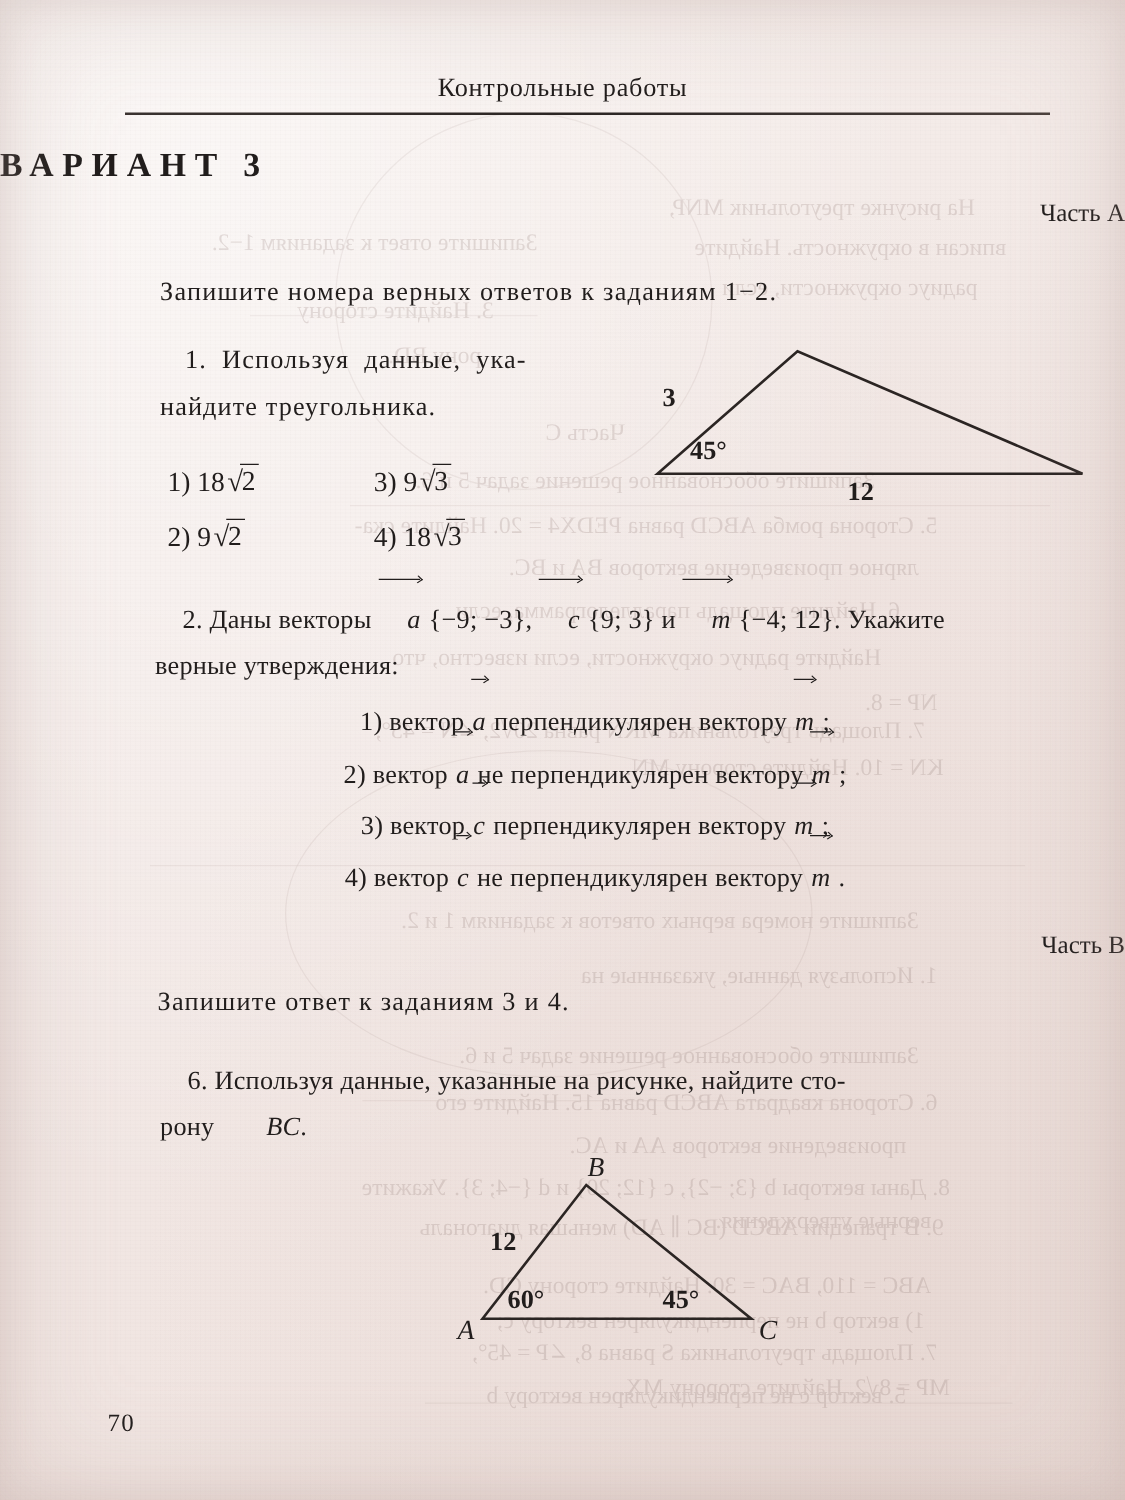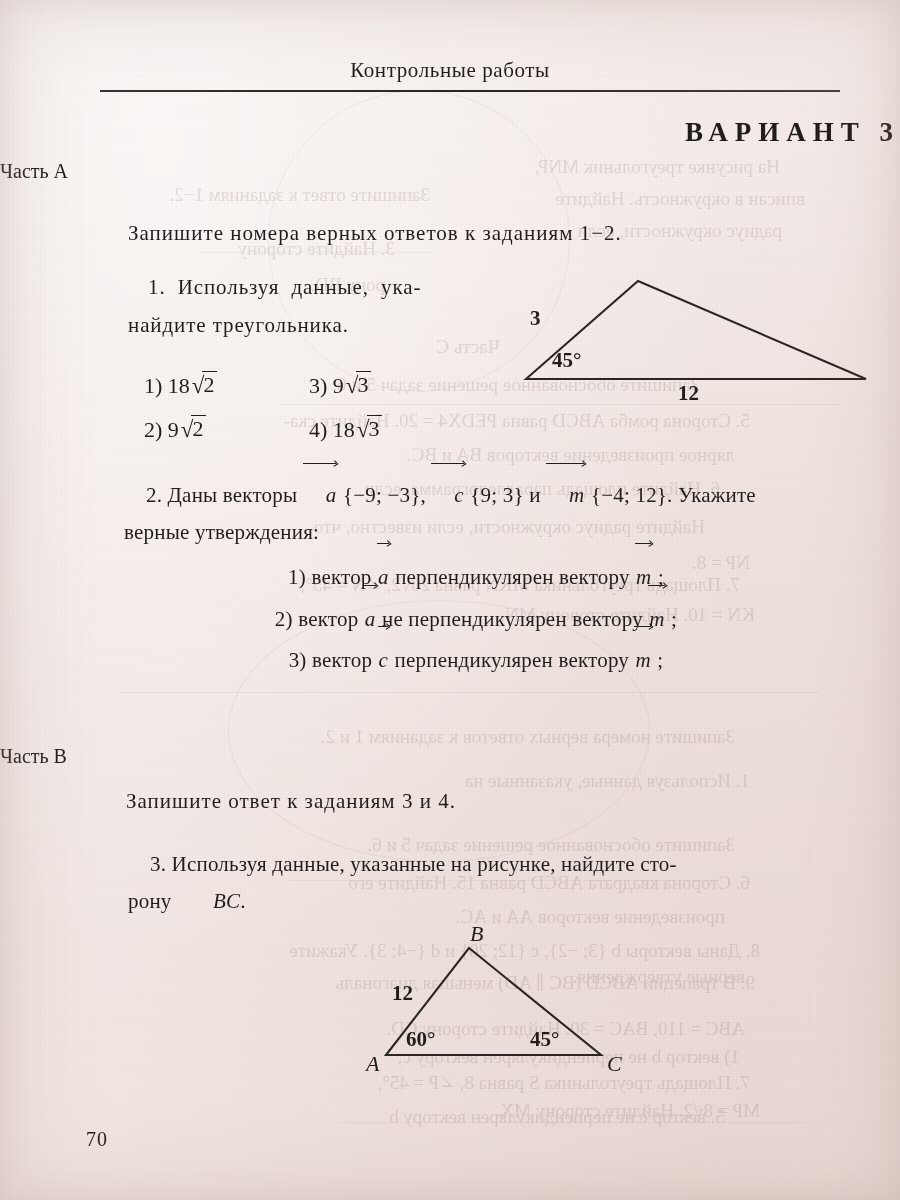--- a/index.html
+++ b/index.html
@@ -94,30 +94,30 @@
     width: 740px;
     height: 2px;
     background: linear-gradient(90deg, #3a3330 0%, #2c2624 50%, #4a403c 100%);
   }
 
   .variant-title {
     position: absolute;
     top: 117px;
     left: 0;
     width: 900px;
-    text-align: right;
+    text-align: left;
     font-size: 27px;
     font-weight: bold;
     letter-spacing: 7px;
   }
   .part-title {
     position: absolute;
     left: 0;
     width: 900px;
-    text-align: left;
+    text-align: right;
     font-size: 20px;
   }
   #part-a { top: 160px; }
   #part-b { top: 745px; }
 
   .instr {
     position: absolute;
     font-size: 21px;
     letter-spacing: 1.0px;
   }
@@ -141,21 +141,21 @@
   }
   #task1-text .l1, #task1-text .l2, #task1-text .l3 { display: block; white-space: nowrap; }
   #task1-text .l1 { word-spacing: 6px; letter-spacing: .9px; margin-left: 20px; }
   #task1-text .l2 { word-spacing: 13px; letter-spacing: .9px; }
   #task1-text .l3 { letter-spacing: .9px; }
 
   
   #opts {
     position: absolute;
     top: 372px;
-    left: 144px;
+    left: 134px;
     width: 330px;
     font-size: 22px;
   }
   #opts .opt-row {
     display: flex;
     height: 44px;
     align-items: baseline;
   }
   #opts .opt { width: 172px; white-space: nowrap; }
 
@@ -333,27 +333,28 @@
 
   <div class="task-num-body" id="task2-head">
     <span class="l1"><span>2. Даны векторы </span><span class="vec">a</span><span> {−9; −3}, </span><span class="vec">c</span><span> {9; 3} и </span><span class="vec">m</span><span> {−4; 12}. Укажите</span></span>
     <span>верные утверждения:</span>
   </div>
 
   <div id="stmts">
     <div><span>1)</span>&nbsp;<span>вектор </span><span class="vec">a</span><span> перпендикулярен вектору </span><span class="vec">m</span><span> ;</span></div>
     <div><span>2)</span>&nbsp;<span>вектор </span><span class="vec">a</span><span> не перпендикулярен вектору </span><span class="vec">m</span><span> ;</span></div>
     <div><span>3)</span>&nbsp;<span>вектор </span><span class="vec">c</span><span> перпендикулярен вектору </span><span class="vec">m</span><span> ;</span></div>
+    <div><span>4)</span>&nbsp;<span>вектор </span><span class="vec">c</span><span> не перпендикулярен вектору </span><span class="vec">m</span><span> .</span></div>
   </div>
 
   <div class="part-title" id="part-b">Часть В</div>
   <div class="instr" id="instr-b">Запишите ответ к заданиям 3 и 4.</div>
 
   <div class="task-num-body" id="task3-text">
-    <span class="l1">3. Используя данные, указанные на рисунке, найдите сто-</span>
+    <span class="l1">6. Используя данные, указанные на рисунке, найдите сто-</span>
     <span><span>рону </span><i>BC</i><span>.</span></span>
   </div>
 
   <div class="figure" id="fig2">
     <svg width="300" height="150" viewBox="0 0 300 150">
       <polygon points="56,130 139,23 271,130" fill="none" stroke="#2b2523" stroke-width="2.1" stroke-linejoin="miter"></polygon>
     </svg>
     <span class="fig-label ital" style="left:36px; top:126px;">A</span>
     <span class="fig-label ital" style="left:140px; top:-4px;">B</span>
     <span class="fig-label ital" style="left:277px; top:126px;">C</span>

